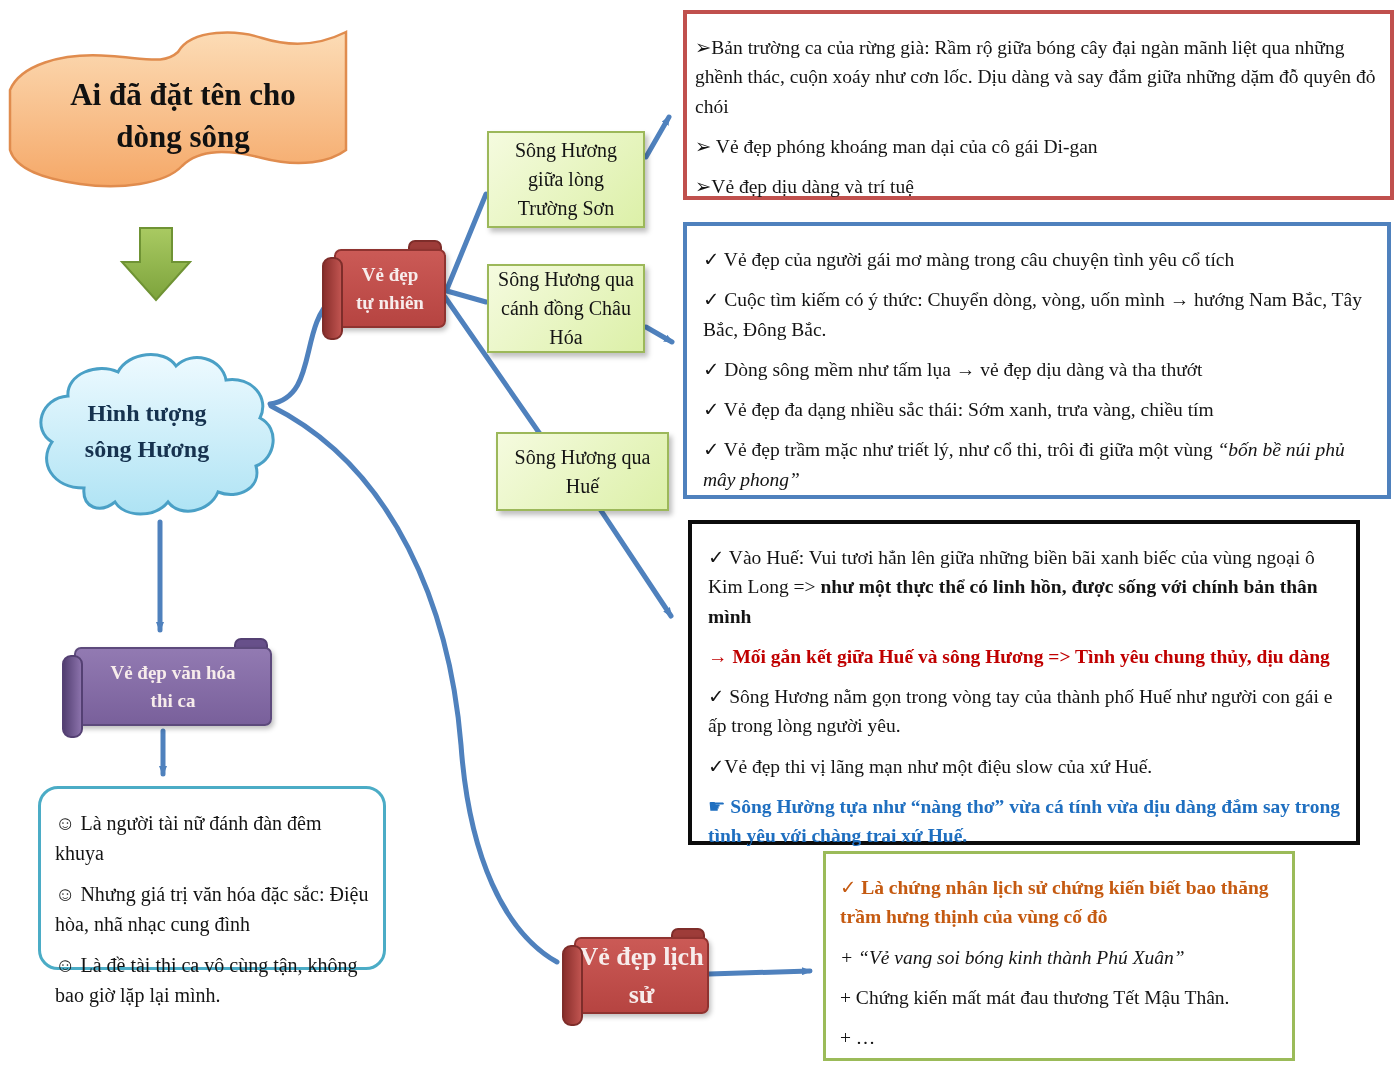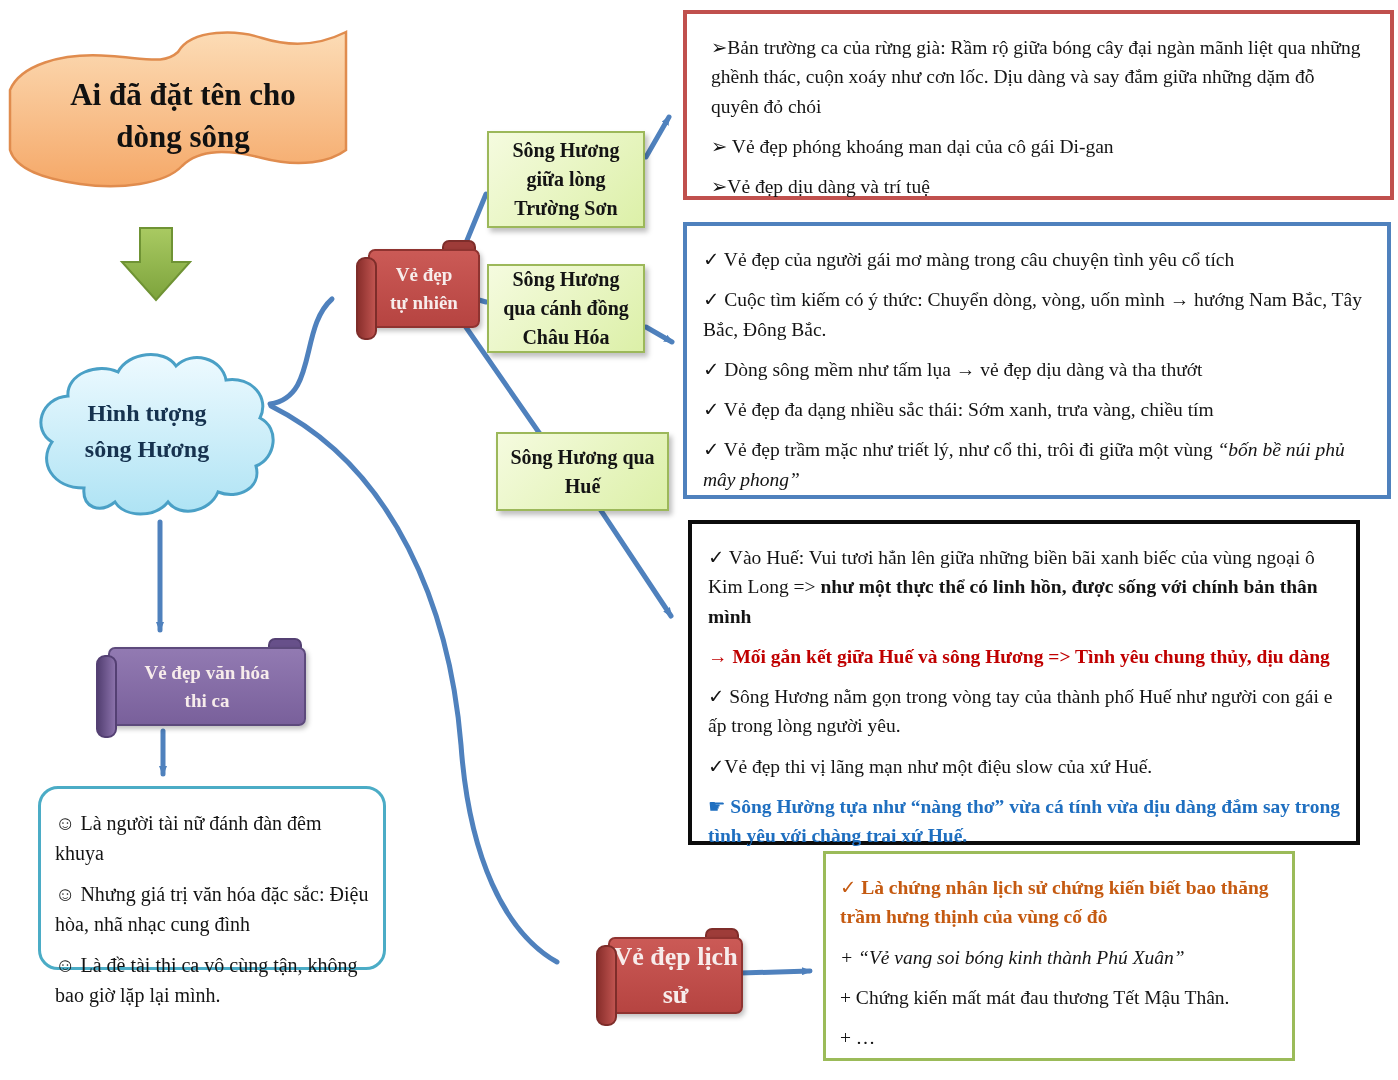--- a/index.html
+++ b/index.html
@@ -11,45 +11,45 @@
   .banner-text{position:absolute;left:8px;top:32px;width:350px;height:168px;z-index:3;
     display:flex;align-items:center;justify-content:center;text-align:center;
     font-weight:bold;font-size:31px;line-height:1.35;color:#111;padding:0 26px;box-sizing:border-box;}
 
   
   .cloud-text{position:absolute;left:22px;top:336px;width:250px;height:190px;z-index:3;
     display:flex;align-items:center;justify-content:center;text-align:center;
     font-weight:bold;font-size:24px;line-height:1.5;color:#16324f;}
 
   
-  .scroll{position:absolute;z-index:2;margin-left:34px;}
+  .scroll{position:absolute;z-index:2;}
   .scroll .tab{position:absolute;top:0;right:4px;width:30px;height:24px;border-radius:7px;}
   .scroll .main{position:absolute;top:9px;left:12px;right:0;bottom:12px;border-radius:7px;
     display:flex;align-items:center;justify-content:center;text-align:center;
     font-weight:bold;color:#f7eceb;line-height:1.45;}
   .scroll .roll{position:absolute;left:0;top:17px;width:17px;bottom:0;border-radius:9px;}
   .red-scroll .tab{background:#9e3c39;border:2px solid #7e2d2a;}
   .red-scroll .main{background:linear-gradient(180deg,#cb5a56 0%,#b64441 100%);border:2px solid #8f3330;
     box-shadow:2px 3px 5px rgba(0,0,0,.25);}
   .red-scroll .roll{background:linear-gradient(90deg,#8a2f2c,#c05450);border:2px solid #7e2d2a;}
   .purple-scroll .tab{background:#67508a;border:2px solid #544073;}
   .purple-scroll .main{background:linear-gradient(180deg,#927ab2 0%,#79609b 100%);border:2px solid #5d4a7c;
     box-shadow:2px 3px 5px rgba(0,0,0,.25);}
   .purple-scroll .roll{background:linear-gradient(90deg,#544073,#8b72ab);border:2px solid #544073;}
 
   
   .subnode{position:absolute;z-index:2;background:linear-gradient(135deg,#f5fbdf 0%,#dcf0a8 100%);
     border:2px solid #9cb85a;box-shadow:3px 4px 5px rgba(0,0,0,.25);
     display:flex;align-items:center;justify-content:center;text-align:center;
-    font-weight:bold;font-size:20px;line-height:1.45;color:#141414;padding:4px 8px;box-sizing:border-box;}
+    font-weight:normal;font-size:20px;line-height:1.45;color:#141414;padding:4px 8px;box-sizing:border-box;}
 
   
   .box{position:absolute;z-index:1;background:#fff;box-sizing:border-box;font-size:19.5px;line-height:1.5;color:#141414;}
   .box p{margin:11px 0;}
-  .box-red{border:4px solid #c0504d;padding:8px 24px;}
+  .box-red{border:4px solid #c0504d;padding:8px 8px;}
   .box-blue{border:4px solid #4f81bd;padding:8px 16px;}
   .box-black{border:4px solid #0c0c0c;padding:8px 16px;}
   .box-teal{border:3px solid #4bacc6;padding:8px 14px;font-size:20px;line-height:1.5;}
   .box-green{border:3px solid #9bbb59;padding:8px 14px;}
   .red-bold{color:#c00000;font-weight:bold;}
   .blue-bold{color:#1f6fc0;font-weight:bold;}
   .brown-bold{color:#c55a11;font-weight:bold;}
   .it{font-style:italic;}
 </style>
 </head>

